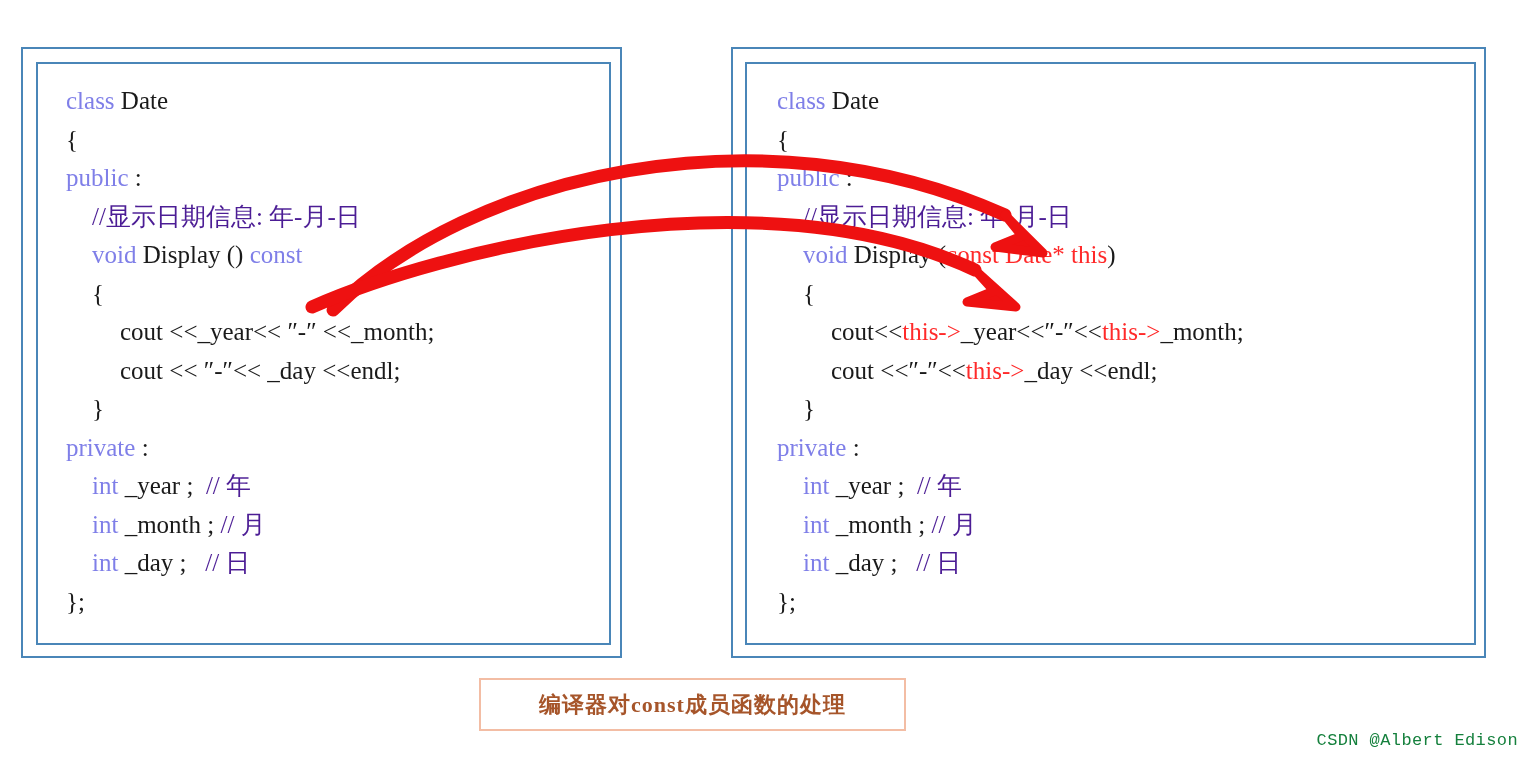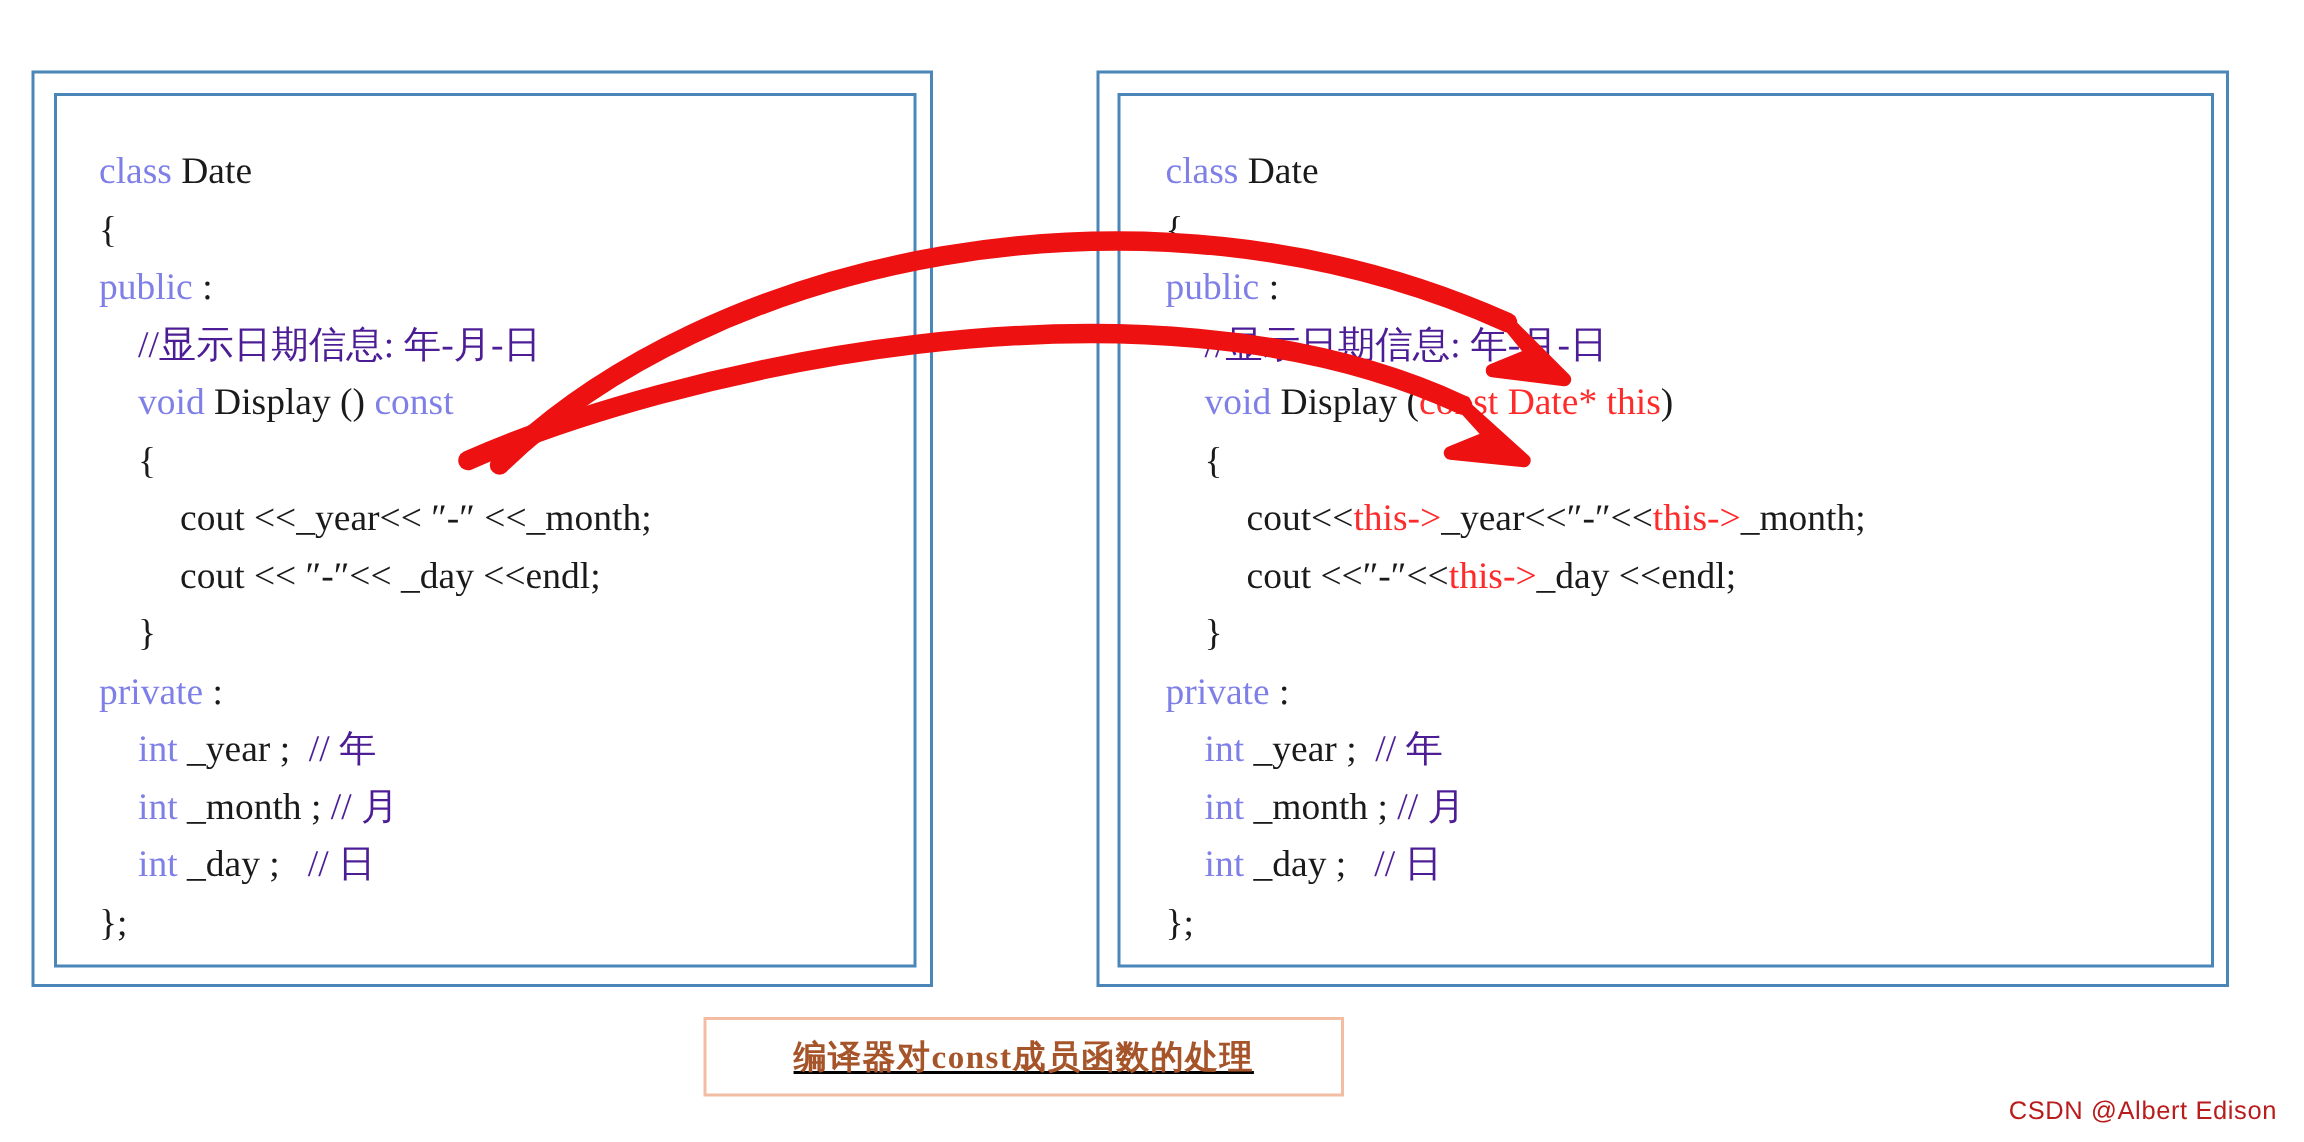--- a/index.html
+++ b/index.html
@@ -33,21 +33,21 @@
   #left-panel-outer  { left: 21px;  top: 47px;  width: 601px; height: 611px; }
   #left-panel-inner  { left: 13px;  top: 13px;  width: 575px; height: 583px; }
 
   #right-panel-outer { left: 731px; top: 47px;  width: 755px; height: 611px; }
   #right-panel-inner { left: 12px;  top: 13px;  width: 731px; height: 583px; }
 
   
   .code {
     position: absolute;
     left: 0;
-    top: 16px;
+    top: 2px;
     padding: 16px 10px 0 28px;
     font-family: "Liberation Serif", serif;
     font-size: 25px;
     line-height: 38.5px;
     white-space: pre;
     color: #1a1a1a;
     letter-spacing: 0px;
   }
   #right-panel-inner .code { padding-left: 30px; font-size: 25px; }
 
@@ -63,48 +63,47 @@
   #arrows {
     position: absolute;
     left: 0; top: 0;
     width: 1536px; height: 761px;
     pointer-events: none;
   }
 
   
   #caption-box {
     position: absolute;
-    left: 469px;
+    left: 479px;
     top: 678px;
     width: 427px;
     height: 53px;
     box-sizing: border-box;
     border: 2px solid #f3bda4;
     background: #ffffff;
     display: flex;
     align-items: center;
     justify-content: center;
-    text-decoration: underline;
   }
   #caption-text {
     font-family: "Liberation Serif", serif;
     font-size: 22px;
     font-weight: bold;
     color: #a6552a;
     letter-spacing: 1px;
   }
 
   
   #watermark {
     position: absolute;
     right: 18px;
     top: 731px;
-    font-family: Liberation Sans, sans-serif;
+    font-family: Liberation Mono, monospace;
     font-size: 17px;
-    color: #b91c1c;
+    color: #15803d;
     letter-spacing: 0.4px;
     text-align: right;
   }
 </style>
 </head>
 <body>
 
 <div class="panel-outer" id="left-panel-outer">
   <div class="panel-inner" id="left-panel-inner">
     <div class="code" id="left-code"><div><span class="kw">class </span><span class="blk">Date</span></div><div><span class="blk">{</span></div><div><span class="kw">public</span><span class="blk"> :</span></div><div><span class="ind1"></span><span class="cmt">//显示日期信息: 年-月-日</span></div><div><span class="ind1"></span><span class="kw">void</span><span class="blk"> Display () </span><span class="kw">const</span></div><div><span class="ind1"></span><span class="blk">{</span></div><div><span class="ind2"></span><span class="blk">cout &lt;&lt;_year&lt;&lt; ″-″ &lt;&lt;_month;</span></div><div><span class="ind2"></span><span class="blk">cout &lt;&lt; ″-″&lt;&lt; _day &lt;&lt;endl;</span></div><div><span class="ind1"></span><span class="blk">}</span></div><div><span class="kw">private</span><span class="blk"> :</span></div><div><span class="ind1"></span><span class="kw">int</span><span class="blk"> _year ;  </span><span class="cmt">// 年</span></div><div><span class="ind1"></span><span class="kw">int</span><span class="blk"> _month ; </span><span class="cmt">// 月</span></div><div><span class="ind1"></span><span class="kw">int</span><span class="blk"> _day ;   </span><span class="cmt">// 日</span></div><div><span class="blk">};</span></div></div>

